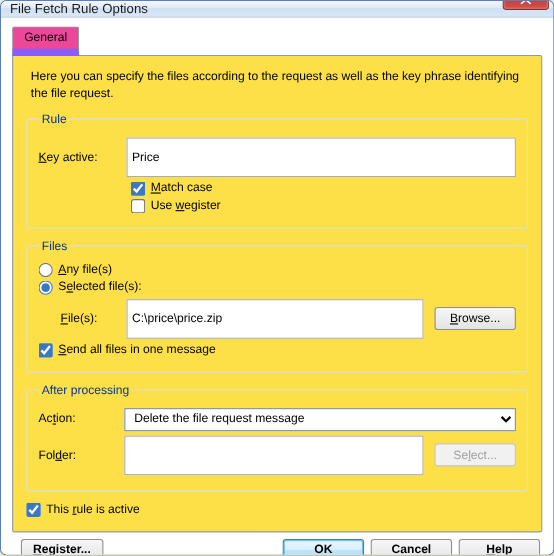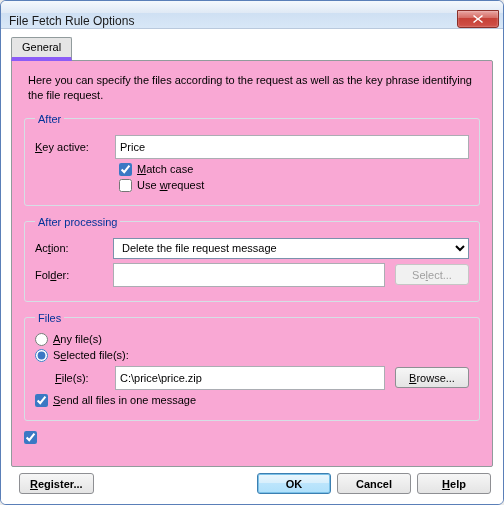--- a/index.html
+++ b/index.html
@@ -21,21 +21,21 @@
     box-shadow: 0 0 8px rgba(0,0,0,0.3);
     display: flex;
     flex-direction: column;
     overflow: hidden;
   }
   .titlebar {
     height: 28px;
     background: linear-gradient(to bottom, #f4f8fd 0%, #dfe9f5 45%, #cfe0f3 46%, #d8e7f7 100%);
     border-bottom: 1px solid #b9c9dd;
     display: flex;
-    align-items: flex-end;
+    align-items: flex-start;
     padding: 0 4px 0 8px;
     position: relative;
   }
   .titlebar .title {
     flex: 1;
     color: #1a1a1a;
     font-size: 12px;
   }
   .close-btn {
     width: 42px;
@@ -71,31 +71,31 @@
     border: 1px solid #919b9c;
     border-bottom: none;
     background: linear-gradient(to bottom, #fcfcfc, #f0f0ee);
     border-radius: 2px 2px 0 0;
     margin-right: 0px;
     cursor: pointer;
     color: #000;
     position: relative;
   }
   .tab.active {
-    background: #e5e5e5;
-    border-bottom: 4px solid #8b5cf6;
+    background: #ec4899;
+    border-bottom: 7px solid #8b5cf6;
     z-index: 3;
   }
   .tab:not(.active) {
     margin-top: 2px;
     padding-bottom: 2px;
   }
   .tabpanel {
     border: 1px solid #919b9c;
-    background: #f9a8d4;
+    background: #fde047;
     flex: 1;
     padding: 10px 12px;
     border-radius: 0 2px 2px 2px;
   }
   .intro {
     margin: 2px 0 10px 4px;
     line-height: 1.35;
   }
   fieldset.group {
     border: 1px solid #d5dfe5;
@@ -111,21 +111,21 @@
   .row {
     display: flex;
     align-items: center;
     margin: 4px 0;
   }
   .lbl {
     width: 80px;
     flex-shrink: 0;
   }
   input[type=text], select, .disabled-input {
-    height: 24px;
+    height: 36px;
     border: 1px solid #abadb3;
     padding: 1px 4px;
     font: inherit;
     background: #fff;
   }
   .kp-input { flex:1; }
   .checkbox-row {
     display:flex; align-items:flex-start; margin:3px 0 3px 0;
   }
   .checkbox-row.offset { margin-left:84px; }
@@ -200,73 +200,74 @@
 
     <div class="tabstrip">
       <div class="tab active">General</div>
     </div>
 
     <div class="tabpanel">
 
       <div class="intro">Here you can specify the files according to the request as well as the key phrase identifying the file request.</div>
 
       <fieldset class="group">
-        <legend>After</legend>
+        <legend>Rule</legend>
         <div class="row">
           <label class="lbl"><span class="mnemonic">K</span><span>ey active:</span></label>
           <input type="text" class="kp-input" value="Price" style="">
         </div>
         <div class="checkbox-row offset">
           <input type="checkbox" id="mc" checked="" style="">
           <label for="mc"><span class="mnemonic">M</span><span>atch case</span></label>
         </div>
         <div class="checkbox-row offset">
           <input type="checkbox" id="wc" style="">
-          <label for="wc"><span>Use </span><span class="mnemonic">w</span><span>request</span></label>
+          <label for="wc"><span>Use </span><span class="mnemonic">w</span><span>egister</span></label>
+        </div>
+      </fieldset>
+
+      <fieldset class="group">
+        <legend>Files</legend>
+        <div class="radio-row">
+          <input type="radio" name="fsel" id="anyf" style="">
+          <label for="anyf"><span class="mnemonic">A</span><span>ny file(s)</span></label>
+        </div>
+        <div class="radio-row">
+          <input type="radio" name="fsel" id="self" checked="" style="">
+          <label for="self"><span>S</span><span class="mnemonic">e</span><span>lected file(s):</span></label>
+        </div>
+        <div class="files-input-row">
+          <label class="lbl2"><span class="mnemonic">F</span><span>ile(s):</span></label>
+          <input type="text" value="C:\price\price.zip" style="">
+          <button class="btn"><span class="mnemonic">B</span><span>rowse...</span></button>
+        </div>
+        <div class="checkbox-row">
+          <input type="checkbox" id="sall" checked="" style="">
+          <label for="sall"><span class="mnemonic">S</span><span>end all files in one message</span></label>
         </div>
       </fieldset>
 
       <fieldset class="group">
         <legend>After processing</legend>
         <div class="action-row">
           <label class="lbl3"><span>Ac</span><span class="mnemonic">t</span><span>ion:</span></label>
           <select class="action-select">
             <option>Delete the file request message</option>
           </select>
         </div>
         <div class="action-row">
           <label class="lbl3"><span>Fol</span><span class="mnemonic">d</span><span>er:</span></label>
           <input type="text" class="disabled-input" disabled="" value="" style="">
           <button class="btn disabled" disabled=""><span>Se</span><span class="mnemonic">l</span><span>ect...</span></button>
         </div>
       </fieldset>
 
-      <fieldset class="group">
-        <legend>Files</legend>
-        <div class="radio-row">
-          <input type="radio" name="fsel" id="anyf" style="">
-          <label for="anyf"><span class="mnemonic">A</span><span>ny file(s)</span></label>
-        </div>
-        <div class="radio-row">
-          <input type="radio" name="fsel" id="self" checked="" style="">
-          <label for="self"><span>S</span><span class="mnemonic">e</span><span>lected file(s):</span></label>
-        </div>
-        <div class="files-input-row">
-          <label class="lbl2"><span class="mnemonic">F</span><span>ile(s):</span></label>
-          <input type="text" value="C:\price\price.zip" style="">
-          <button class="btn"><span class="mnemonic">B</span><span>rowse...</span></button>
-        </div>
-        <div class="checkbox-row">
-          <input type="checkbox" id="sall" checked="" style="">
-          <label for="sall"><span class="mnemonic">S</span><span>end all files in one message</span></label>
-        </div>
-      </fieldset>
-
       <div class="checkbox-row" style="margin-top:6px">
         <input type="checkbox" id="active" checked="" style="">
+        <label for="active"><span>This </span><span class="mnemonic">r</span><span>ule is active</span></label>
       </div>
 
     </div>
 
     <div class="footer">
       <button class="btn"><span class="mnemonic">R</span><span>egister...</span></button>
       <div class="spacer"></div>
       <button class="btn default">OK</button>
       <button class="btn">Cancel</button>
       <button class="btn"><span class="mnemonic">H</span><span>elp</span></button>

